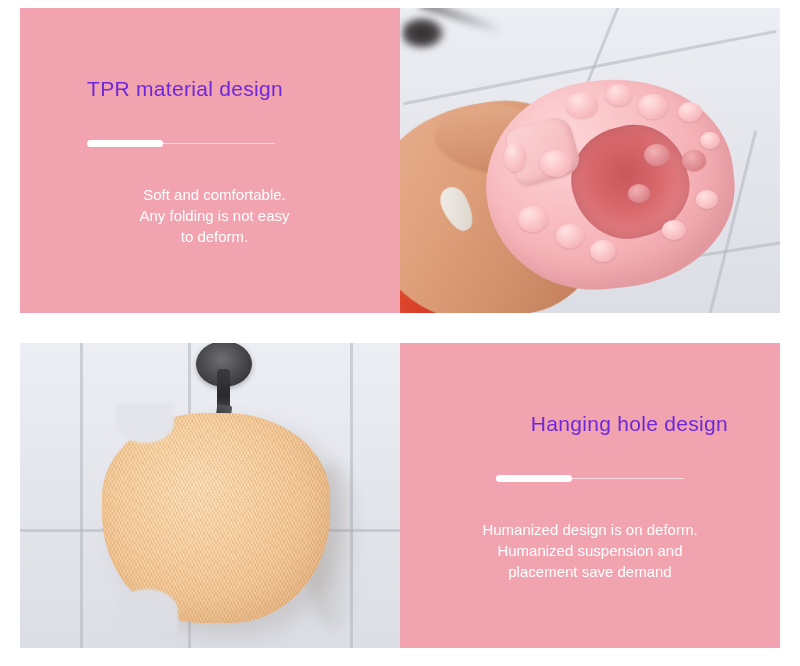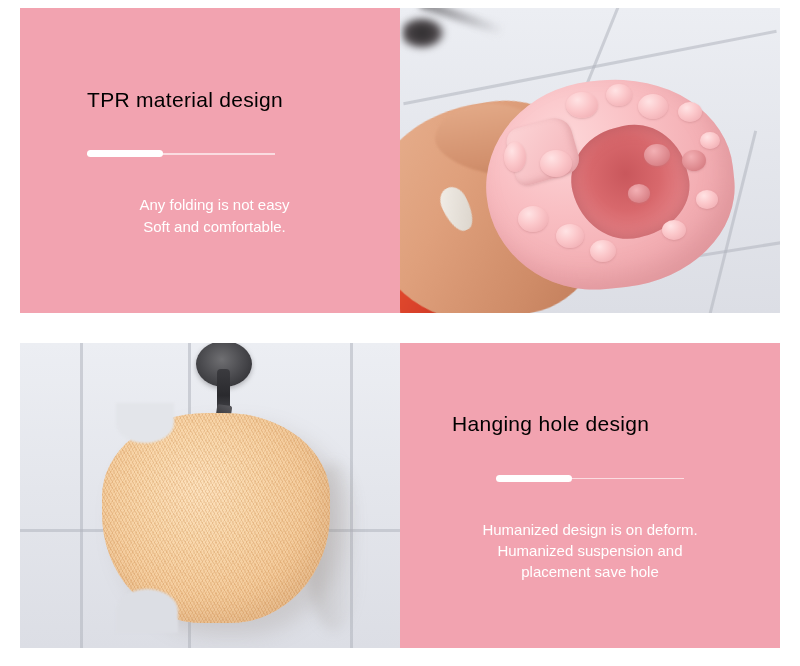--- a/index.html
+++ b/index.html
@@ -54,29 +54,29 @@
     background: #f2a3b0;
     display: flex;
     flex-direction: column;
     justify-content: center;
     box-sizing: border-box;
   }
   .copy-top    { padding: 0 42px 0 65px; }
   .copy-bottom { padding: 0 52px 0 52px; }
 
   .feature-title {
-    color: #000000;
+    color: #6d28d9;
     font-size: 21px;
     font-weight: 400;
     letter-spacing: 0.3px;
     line-height: 1.2;
     white-space: nowrap;
   }
   .copy-top .feature-title { text-align: left; margin-left: 2px; }
-  .copy-bottom .feature-title { text-align: left; }
+  .copy-bottom .feature-title { text-align: right; }
 
   
   .divider {
     position: relative;
     height: 7px;
     margin-top: 21px;
     margin-bottom: 22px;
   }
   .copy-top .divider    { width: 188px; margin-left: 2px; }
   .copy-bottom .divider { width: 188px; margin-left: auto; margin-right: auto; }
@@ -297,22 +297,23 @@
 
     <div class="half copy copy-top">
       <h2 class="feature-title">TPR material design</h2>
 
       <div class="divider">
         <span class="divider-tail"></span>
         <span class="divider-stub"></span>
       </div>
 
       <p class="feature-body">
+        <span class="line">Soft and comfortable.</span>
         <span class="line">Any folding is not easy</span>
-        <span class="line">Soft and comfortable.</span>
+        <span class="line">to deform.</span>
       </p>
     </div>
 
     <div class="half photo ph-hand-bg">
       <div class="tile-wall"></div>
       <div class="grout" style="left:0;top:58px;width:380px;height:3px;transform:rotate(-11deg);"></div>
       <div class="grout" style="left:196px;top:-40px;width:3px;height:180px;transform:rotate(22deg);"></div>
       <div class="grout" style="left:330px;top:120px;width:3px;height:200px;transform:rotate(14deg);"></div>
       <div class="grout" style="left:150px;top:250px;width:250px;height:3px;transform:rotate(-9deg);"></div>
 
@@ -372,19 +373,19 @@
       <h2 class="feature-title">Hanging hole design</h2>
 
       <div class="divider">
         <span class="divider-tail"></span>
         <span class="divider-stub"></span>
       </div>
 
       <p class="feature-body">
         <span class="line">Humanized design is on deform.</span>
         <span class="line">Humanized suspension and</span>
-        <span class="line">placement save hole</span>
+        <span class="line">placement save demand</span>
       </p>
     </div>
 
   </section>
 
 </div>
 
 </body></html>

